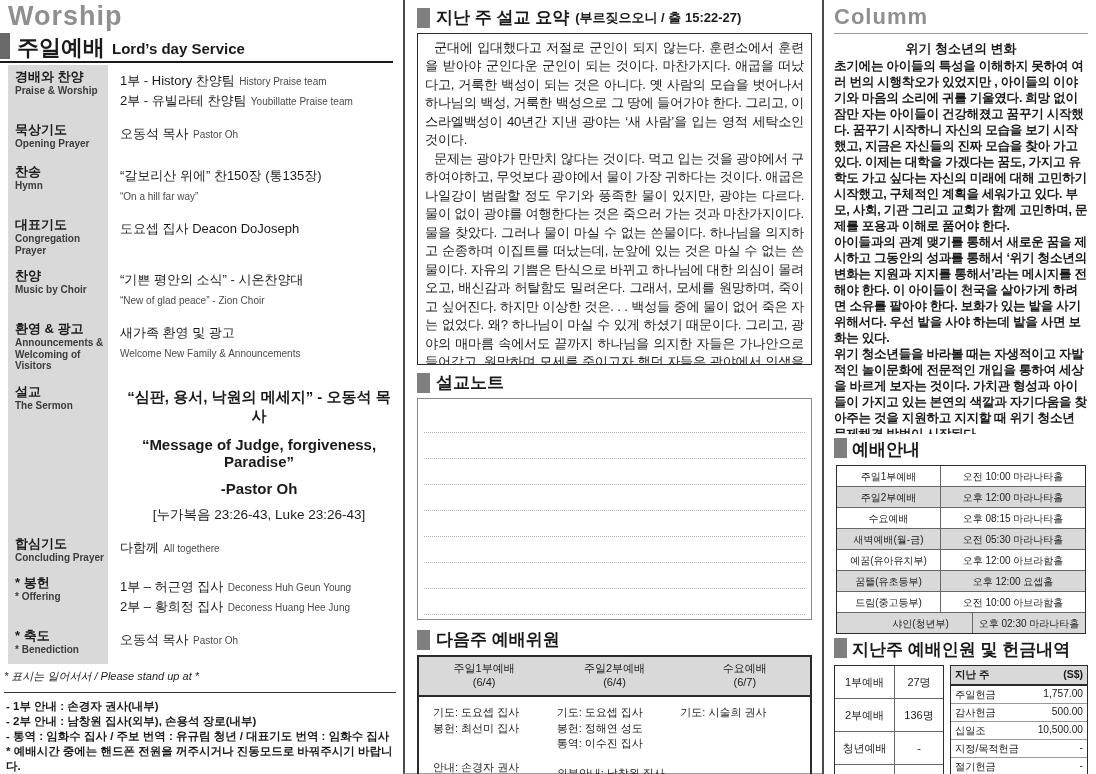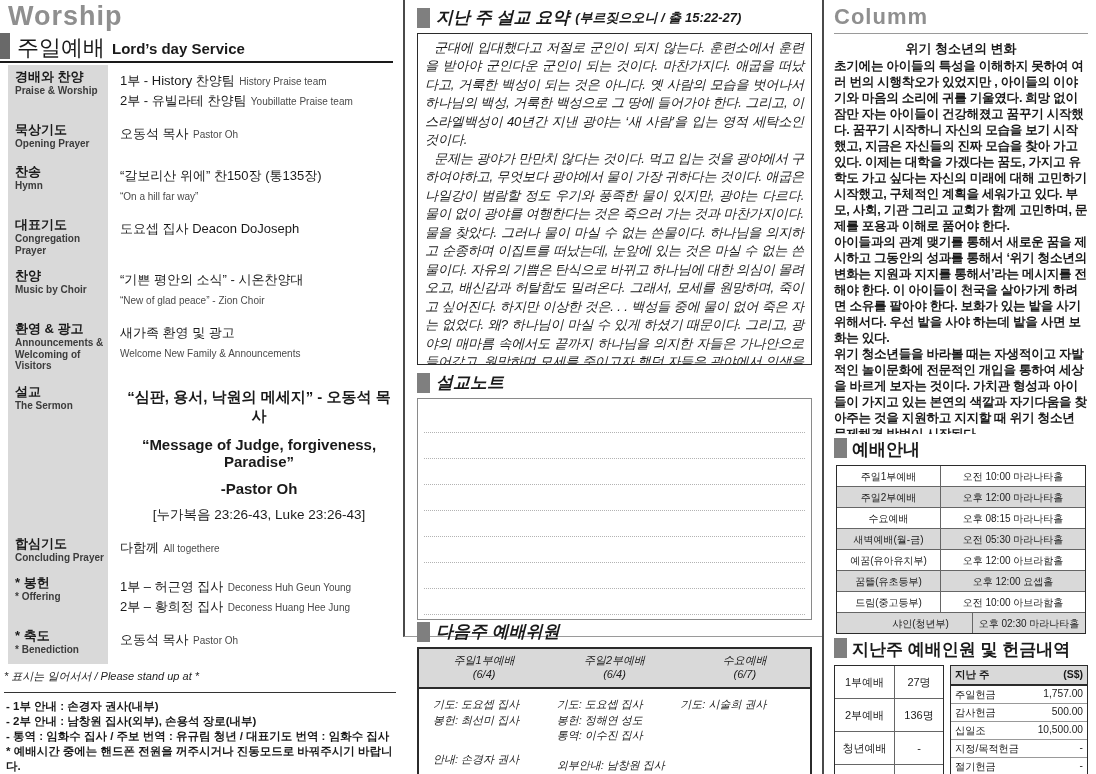--- a/index.html
+++ b/index.html
@@ -3,30 +3,30 @@
 <meta charset="utf-8">
 <style>
   * { margin:0; padding:0; box-sizing:border-box; }
   html,body { background:#fff; }
   .page {
     position:relative; width:1096px; height:774px; background:#fff; overflow:hidden;
     font-family:"Liberation Sans","DejaVu Sans",sans-serif; color:#1a1a1a;
   }
   
   .col-left   { position:absolute; left:0;   top:0; width:403px; height:774px; padding:2px 10px 0 0; }
-  .col-middle { position:absolute; left:403px; top:0; width:419px; height:637px;
-                border-left:2px solid #4a4a4a; border-bottom:1px solid #9a9a9a; padding:6px 10px 0 12px;font-style:italic; }
+  .col-middle { position:absolute; left:403px; top:0; width:419px; height:774px;
+                border-left:2px solid #4a4a4a; border-bottom:1px solid #9a9a9a; padding:6px 10px 0 12px; }
   .col-right  { position:absolute; left:822px; top:0; width:274px; height:774px;
                 border-left:2px solid #4a4a4a; padding:4px 8px 0 10px; }
 
   
   .page-title { font-size:27px; font-weight:bold; color:#8f8f8f; letter-spacing:1px; margin-left:8px; line-height:1.05; }
   .sec-head { display:flex; align-items:flex-end; gap:7px; border-bottom:2px solid #1a1a1a; padding-bottom:2px; margin-top:3px; }
   .sec-bar  { width:10px; height:26px; background:#696969; flex:0 0 auto; }
-  .sec-ko   { font-size:22px; font-weight:normal; line-height:1; }
+  .sec-ko   { font-size:22px; font-weight:bold; line-height:1; }
   .sec-en   { font-size:15px; font-weight:bold; line-height:1.2; padding-bottom:1px; }
 
   .wtable { margin:2px 0 0 8px; width:390px; }
   .trow { display:grid; grid-template-columns:100px 1fr; }
   .tlabel { background:#d9d9d9; padding:5px 3px 8px 7px; }
   .lko { font-size:13px; font-weight:bold; line-height:1.15; }
   .len { font-size:10px; font-weight:bold; color:#3c3c3c; line-height:1.15; }
   .tcontent { padding:5px 0 8px 12px; }
   .cline { line-height:1.25; }
   .cline .m { font-size:13px; }
@@ -46,21 +46,21 @@
   
   .mhead { display:flex; align-items:center; gap:6px; margin-bottom:4px; }
   .mbullet { width:13px; height:20px; background:#7f7f7f; flex:0 0 auto; }
   .mtitle { font-size:17px; font-weight:bold; }
   .msub { font-size:13px; font-weight:bold; }
   .summary-box { border:1.5px solid #2b2b2b; padding:5px 7px 4px 7px; height:332px; overflow:hidden; }
   .summary-box p { font-size:13.2px; line-height:1.4; text-align:justify; text-indent:9px; letter-spacing:-0.3px; }
   .notes-head { margin-top:6px; }
   .notes-box { border:1px solid #8a8a8a; padding:8px 6px 0 6px; height:222px; overflow:hidden; margin-top:2px; }
   .note-line { height:26px; border-bottom:1.5px dotted #b3b3b3; }
-  .committee-head { margin-top:0; }
+  .committee-head { margin-top:8px; }
   .ctable { border:2px solid #2b2b2b; margin-top:2px; }
   .ctable-head { display:grid; grid-template-columns:1fr 1fr 1fr; background:#d9d9d9; border-bottom:2px solid #2b2b2b; padding:4px 0 5px 0; }
   .chead-cell { text-align:center; font-size:11px; line-height:1.3; }
   .ctable-body { display:grid; grid-template-columns:1fr 1fr 1fr; padding:8px 6px 10px 14px; min-height:100px; }
   .cbody-cell div { font-size:11px; line-height:1.45; }
   .gap14 { margin-top:14px; } .gap26 { margin-top:24px; }
 
   
   .col-title { font-size:22px; font-weight:bold; color:#8f8f8f; border-bottom:1.5px solid #9a9a9a; padding-bottom:3px; letter-spacing:1px; }
   .article { margin-top:6px; height:394px; overflow:hidden; }

